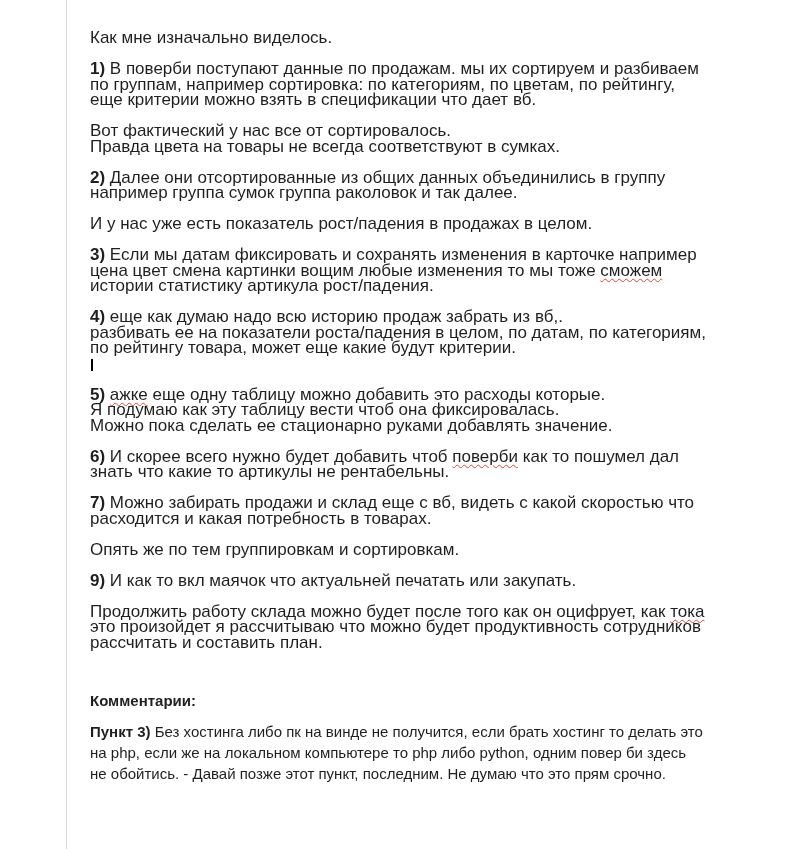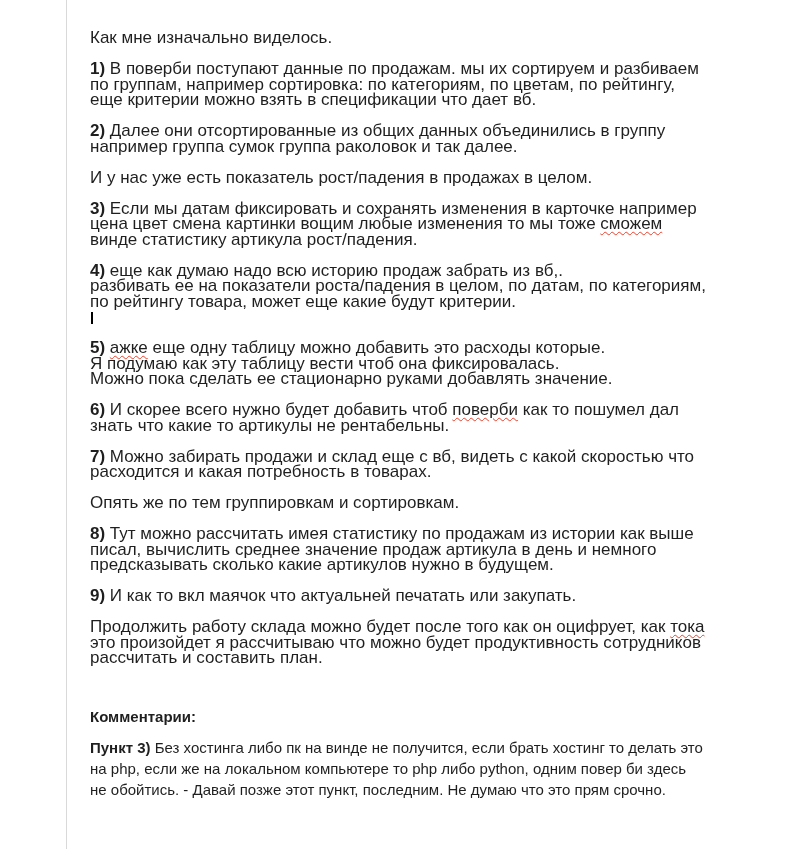--- a/index.html
+++ b/index.html
@@ -59,27 +59,31 @@
 <div class="page">
   <div class="page-border"></div>
   <div class="doc" id="doc">
       <div class="block">
         <div class="line"><span>Как мне изначально виделось.</span></div>
       </div>
       <div class="block">
         <div class="line"><span class="bold">1) </span><span>В поверби поступают данные по продажам. мы их сортируем и разбиваем по группам, например сортировка: по категориям, по цветам, по рейтингу, еще критерии можно взять в спецификации что дает вб.</span></div>
       </div>
       <div class="block">
+        <div class="line"><span>Вот фактический у нас все от сортировалось.</span></div>
+        <div class="line"><span>Правда цвета на товары не всегда соответствуют в сумках.</span></div>
+      </div>
+      <div class="block">
         <div class="line"><span class="bold">2) </span><span>Далее они отсортированные из общих данных объединились в группу например группа сумок группа раколовок и так далее.</span></div>
       </div>
       <div class="block">
         <div class="line"><span>И у нас уже есть показатель рост/падения в продажах в целом.</span></div>
       </div>
       <div class="block">
-        <div class="line"><span class="bold">3) </span><span>Если мы датам фиксировать и сохранять изменения в карточке например цена цвет смена картинки вощим любые изменения то мы тоже </span><span class="misspelled">сможем</span><span> винде статистику артикула рост/падения.</span></div>
+        <div class="line"><span class="bold">3) </span><span>Если мы датам фиксировать и сохранять изменения в карточке например цена цвет смена картинки вощим любые изменения то мы тоже </span><span class="misspelled">сможем</span><span> истории статистику артикула рост/падения.</span></div>
       </div>
       <div class="block">
         <div class="line"><span class="bold">4) </span><span>еще как думаю надо всю историю продаж забрать из вб,.</span></div>
         <div class="line"><span>разбивать ее на показатели роста/падения в целом, по датам, по категориям, по рейтингу товара, может еще какие будут критерии.</span></div>
         <div class="line"><span class="cursor"></span></div>
       </div>
       <div class="block">
         <div class="line"><span class="bold">5) </span><span class="misspelled">ажке</span><span> еще одну таблицу можно добавить это расходы которые.</span></div>
         <div class="line"><span>Я подумаю как эту таблицу вести чтоб она фиксировалась.</span></div>
         <div class="line"><span>Можно пока сделать ее стационарно руками добавлять значение.</span></div>
@@ -87,23 +91,20 @@
       <div class="block">
         <div class="line"><span class="bold">6) </span><span>И скорее всего нужно будет добавить чтоб </span><span class="misspelled">поверби</span><span> как то пошумел дал знать что какие то артикулы не рентабельны.</span></div>
       </div>
       <div class="block">
         <div class="line"><span class="bold">7) </span><span>Можно забирать продажи и склад еще с вб, видеть с какой скоростью что расходится и какая потребность в товарах.</span></div>
       </div>
       <div class="block">
         <div class="line"><span>Опять же по тем группировкам и сортировкам.</span></div>
       </div>
       <div class="block">
-        <div class="line"><span class="bold">8) </span><span>Тут можно рассчитать имея статистику по продажам из истории как выше писал, вычислить среднее значение продаж артикула в день и немного предсказывать сколько какие артикулов нужно в будущем.</span></div>
-      </div>
-      <div class="block">
         <div class="line"><span class="bold">9) </span><span>И как то вкл маячок что актуальней печатать или закупать.</span></div>
       </div>
       <div class="block">
         <div class="line"><span>Продолжить работу склада можно будет после того как он оцифрует, как </span><span class="misspelled">тока</span><span> это произойдет я рассчитываю что можно будет продуктивность сотрудников рассчитать и составить план.</span></div>
       </div>
       <div class="block large comments-heading">
         <div class="line"><span class="bold">Комментарии:</span></div>
       </div>
       <div class="block large comments-paragraph">
         <div class="line"><span class="bold">Пункт 3) </span><span>Без хостинга либо пк на винде не получится, если брать хостинг то делать это на php, если же на локальном компьютере то php либо python, одним повер би здесь не обойтись. - Давай позже этот пункт, последним. Не думаю что это прям срочно.</span></div>

